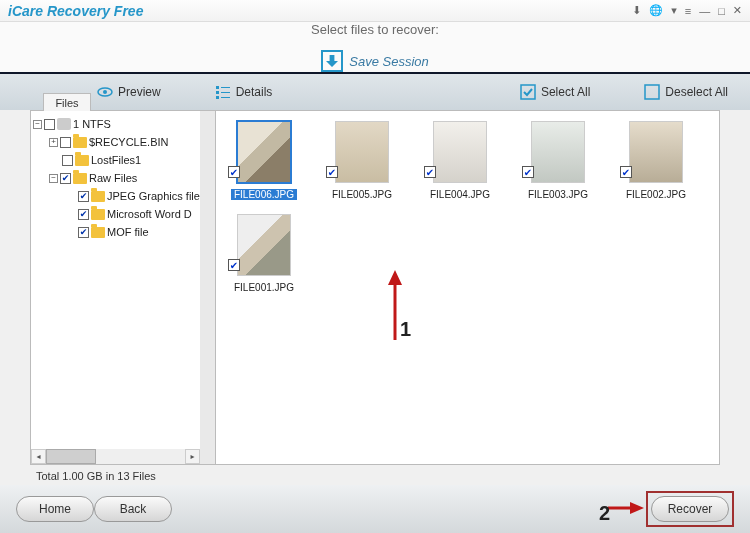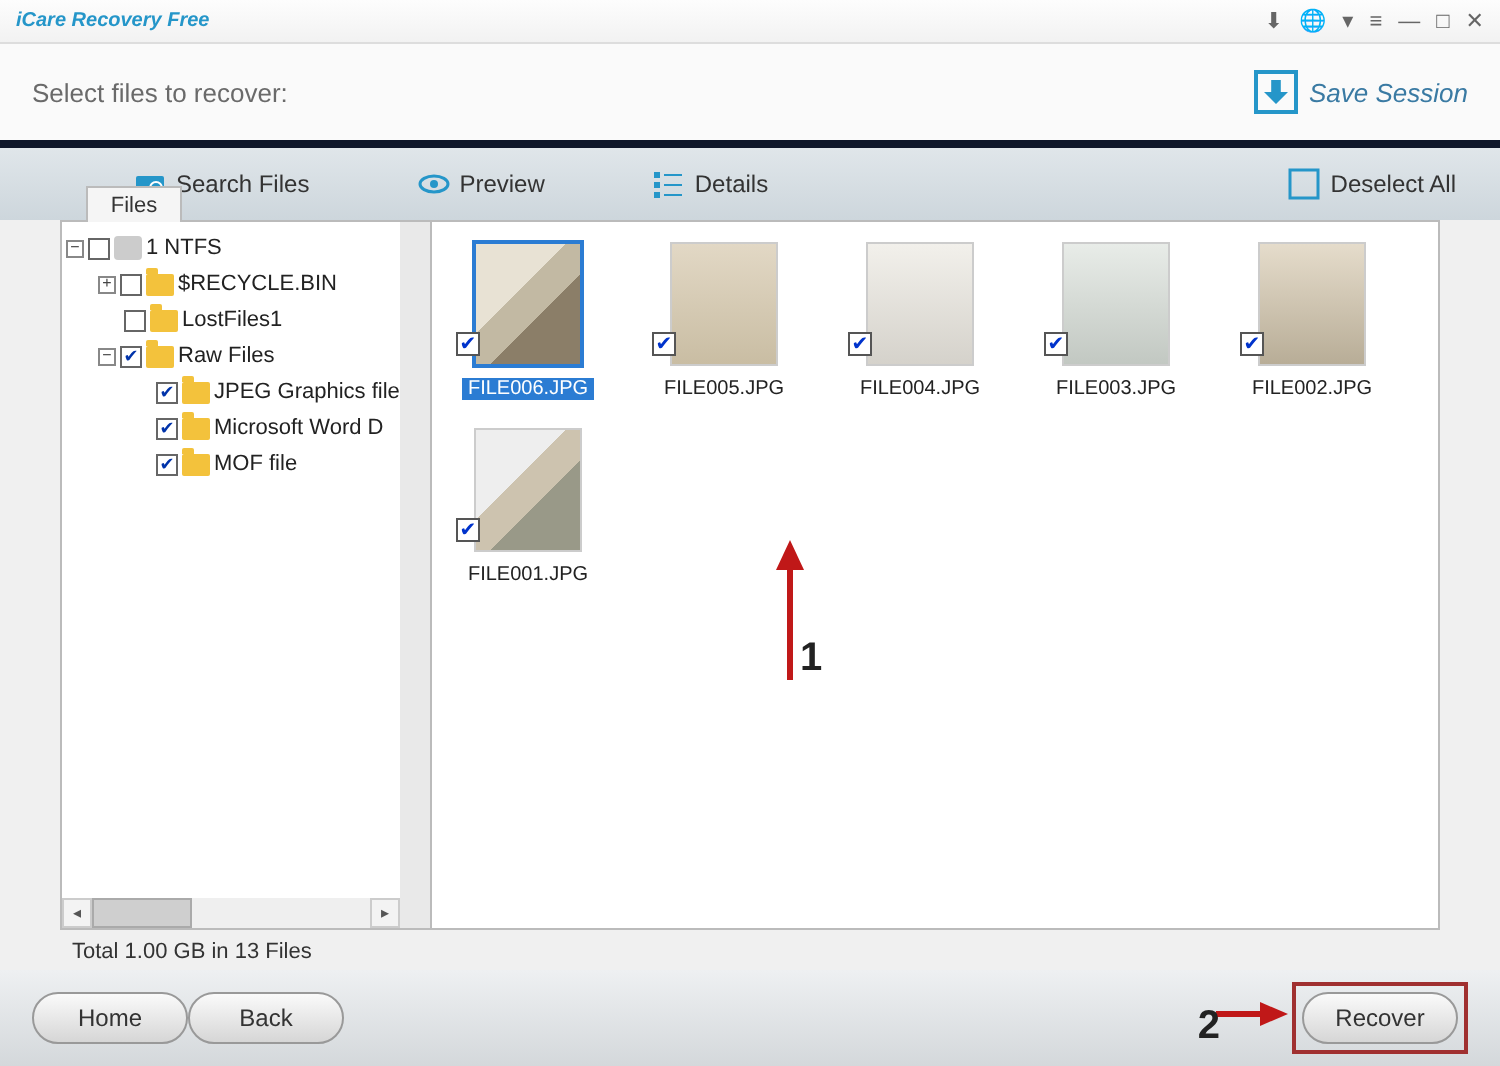--- a/index.html
+++ b/index.html
@@ -1,23 +1,23 @@
 <!DOCTYPE html>
 <html><head>
 <meta charset="utf-8">
 <style>
   * { box-sizing: border-box; margin: 0; padding: 0; font-family: Arial, sans-serif; }
   body { width: 750px; height: 533px; background: #f0f0f0; position: relative; overflow: hidden; }
   
   .titlebar { height: 22px; background: linear-gradient(#fdfdfd, #f2f2f2); border-bottom: 1px solid #ddd; display: flex; align-items: center; padding: 0 8px; justify-content: space-between; }
-  .titlebar-title { color: #2596c9; font-style: italic; font-weight: bold; font-size: 10px; }
+  .titlebar-title { color: #2596c9; font-style: italic; font-weight: bold; font-size: 14px; }
   .titlebar-ctrls { display: flex; gap: 8px; align-items: center; color: #666; font-size: 11px; }
   .titlebar-ctrls span { cursor: pointer; }
 
-  .header { height: 52px; background: #fafafa; display: flex; align-items: center; justify-content: space-between; padding: 0 16px; border-bottom: 4px solid #0f172a; }
+  .header { height: 52px; background: #fafafa; display: flex; align-items: center; justify-content: space-between; padding: 0 16px; border-bottom: 2px solid #0f172a; flex-direction: column; }
   .header-text { color: #6a6a6a; font-size: 13px; }
   .save-session { display: flex; align-items: center; gap: 6px; color: #3a7aa3; font-size: 13px; cursor: pointer; font-style: italic; }
   .save-session .ic { width: 22px; height: 22px; border: 2px solid #2596c9; display: inline-flex; align-items: center; justify-content: center; }
   .save-session .ic svg { width: 12px; height: 12px; }
 
   .toolbar { height: 36px; background: linear-gradient(#e0e6ea, #cdd6dc); display: flex; align-items: center; padding: 0 10px; gap: 0; }
   .tb-btn { display: flex; align-items: center; gap: 5px; font-size: 12px; color: #333; padding: 4px 12px; cursor: pointer; white-space: nowrap; }
   .tb-btn .ic { width: 16px; height: 16px; display: inline-flex; align-items: center; justify-content: center; color: #2596c9; }
   .sp { flex: 1; }
   .sp2 { width: 30px; }
@@ -94,29 +94,20 @@
           <path d="M0 5 L5 10 L10 5 L7 5 L7 0 L3 0 L3 5 Z" fill="#2596c9"></path>
         </svg>
     </span>
     <span>Save Session</span>
   </div>
 </div>
 
 <div class="toolbar">
   <div class="sp3"></div>
   <div class="sp2"></div>
-  <div class="tb-btn">
-    <span class="ic">
-        <svg viewBox="0 0 16 16">
-          <rect x="1" y="4" width="14" height="9" rx="1" fill="#2596c9"></rect>
-          <circle cx="11" cy="10" r="3" fill="none" stroke="#fff" stroke-width="1"></circle>
-        </svg>
-      </span>
-    <span>Search Files</span>
-  </div>
   <div class="sp2"></div>
   <div class="tb-btn">
     <span class="ic">
         <svg viewBox="0 0 16 16">
           <ellipse cx="8" cy="8" rx="7" ry="4" fill="none" stroke="#2596c9" stroke-width="1.5"></ellipse>
           <circle cx="8" cy="8" r="2" fill="#2596c9"></circle>
         </svg>
       </span>
     <span>Preview</span>
   </div>
@@ -128,20 +119,29 @@
           <rect x="6" y="3" width="9" height="1" fill="#2596c9"></rect>
           <rect x="1" y="7" width="3" height="3" fill="#2596c9"></rect>
           <rect x="6" y="8" width="9" height="1" fill="#2596c9"></rect>
           <rect x="1" y="12" width="3" height="3" fill="#2596c9"></rect>
           <rect x="6" y="13" width="9" height="1" fill="#2596c9"></rect>
         </svg>
       </span>
     <span>Details</span>
   </div>
   <div class="sp"></div>
+  <div class="tb-btn">
+    <span class="ic">
+        <svg viewBox="0 0 16 16">
+          <rect x="1" y="1" width="14" height="14" fill="none" stroke="#2596c9" stroke-width="1.5"></rect>
+          <path d="M4 8 L7 11 L12 5" fill="none" stroke="#2596c9" stroke-width="2"></path>
+        </svg>
+      </span>
+    <span>Select All</span>
+  </div>
   <div class="sp2"></div>
   <div class="tb-btn">
     <span class="ic">
         <svg viewBox="0 0 16 16">
           <rect x="1" y="1" width="14" height="14" fill="none" stroke="#2596c9" stroke-width="1.5"></rect>
         </svg>
       </span>
     <span>Deselect All</span>
   </div>
 </div>

